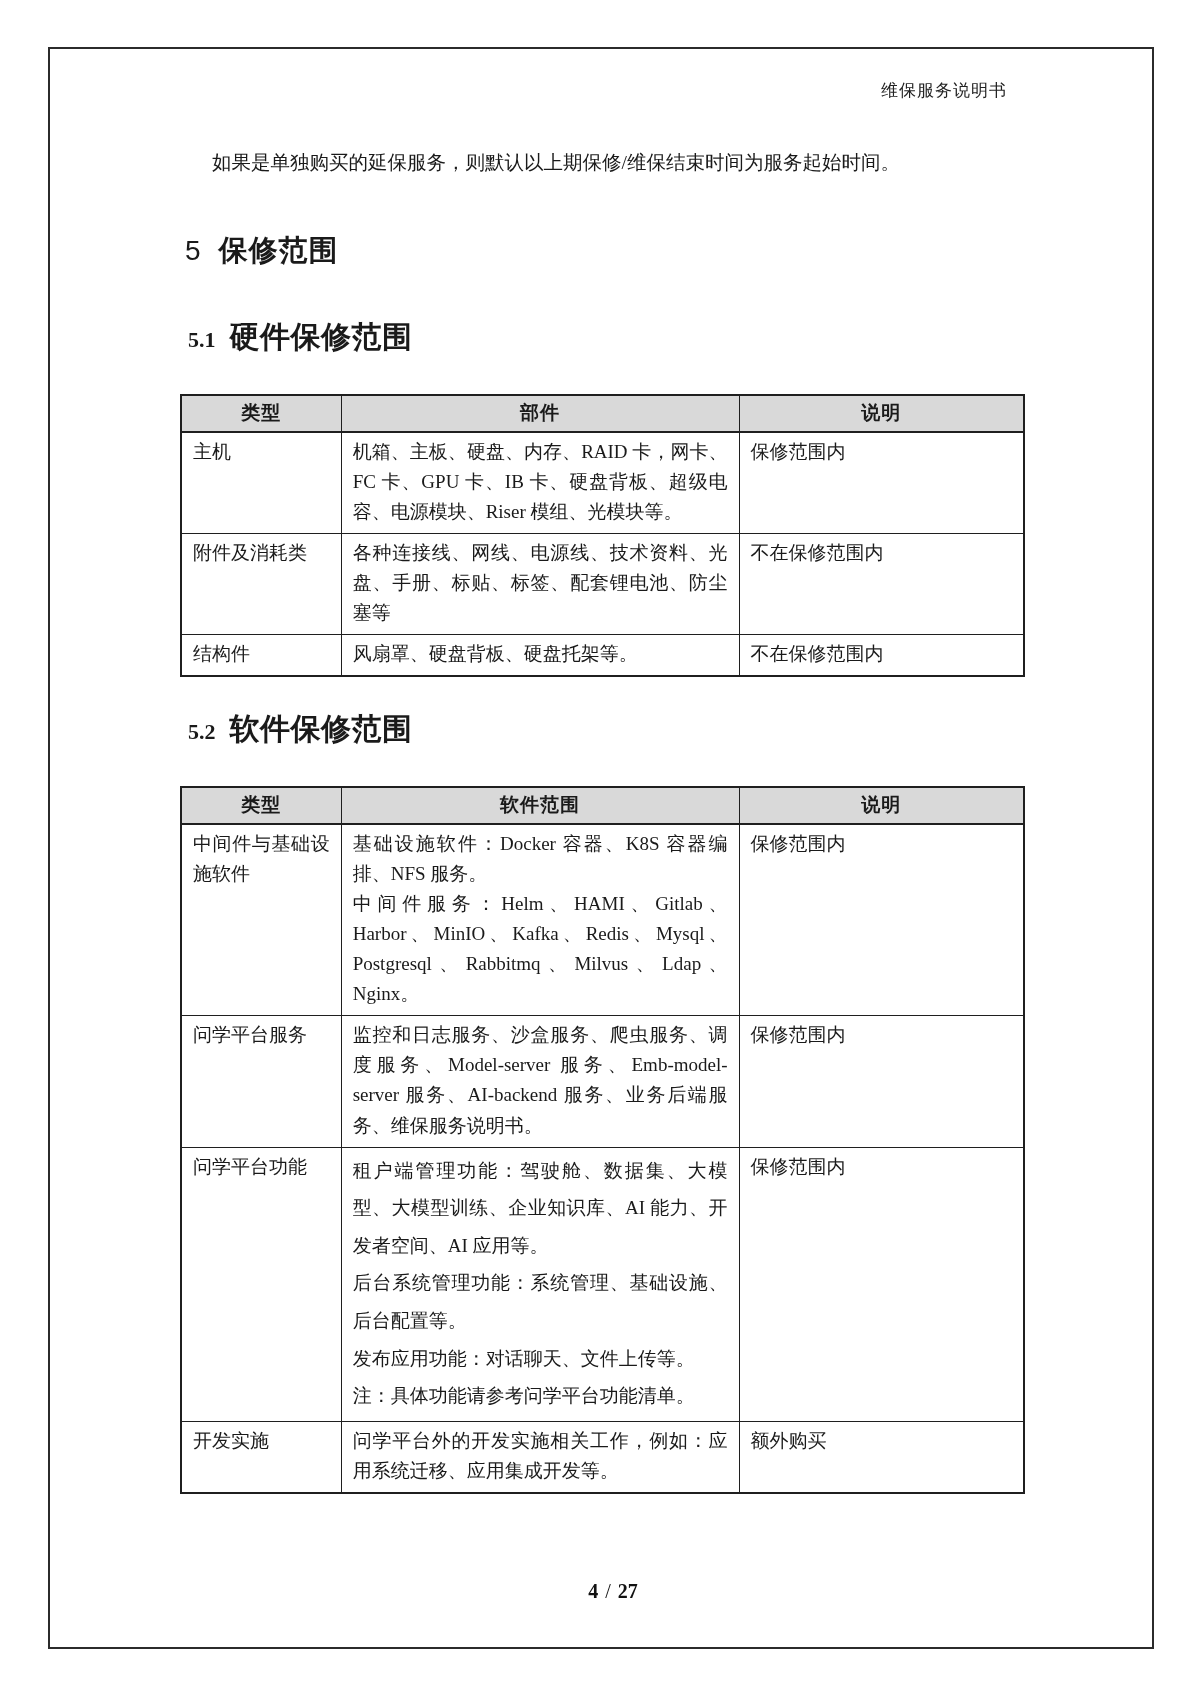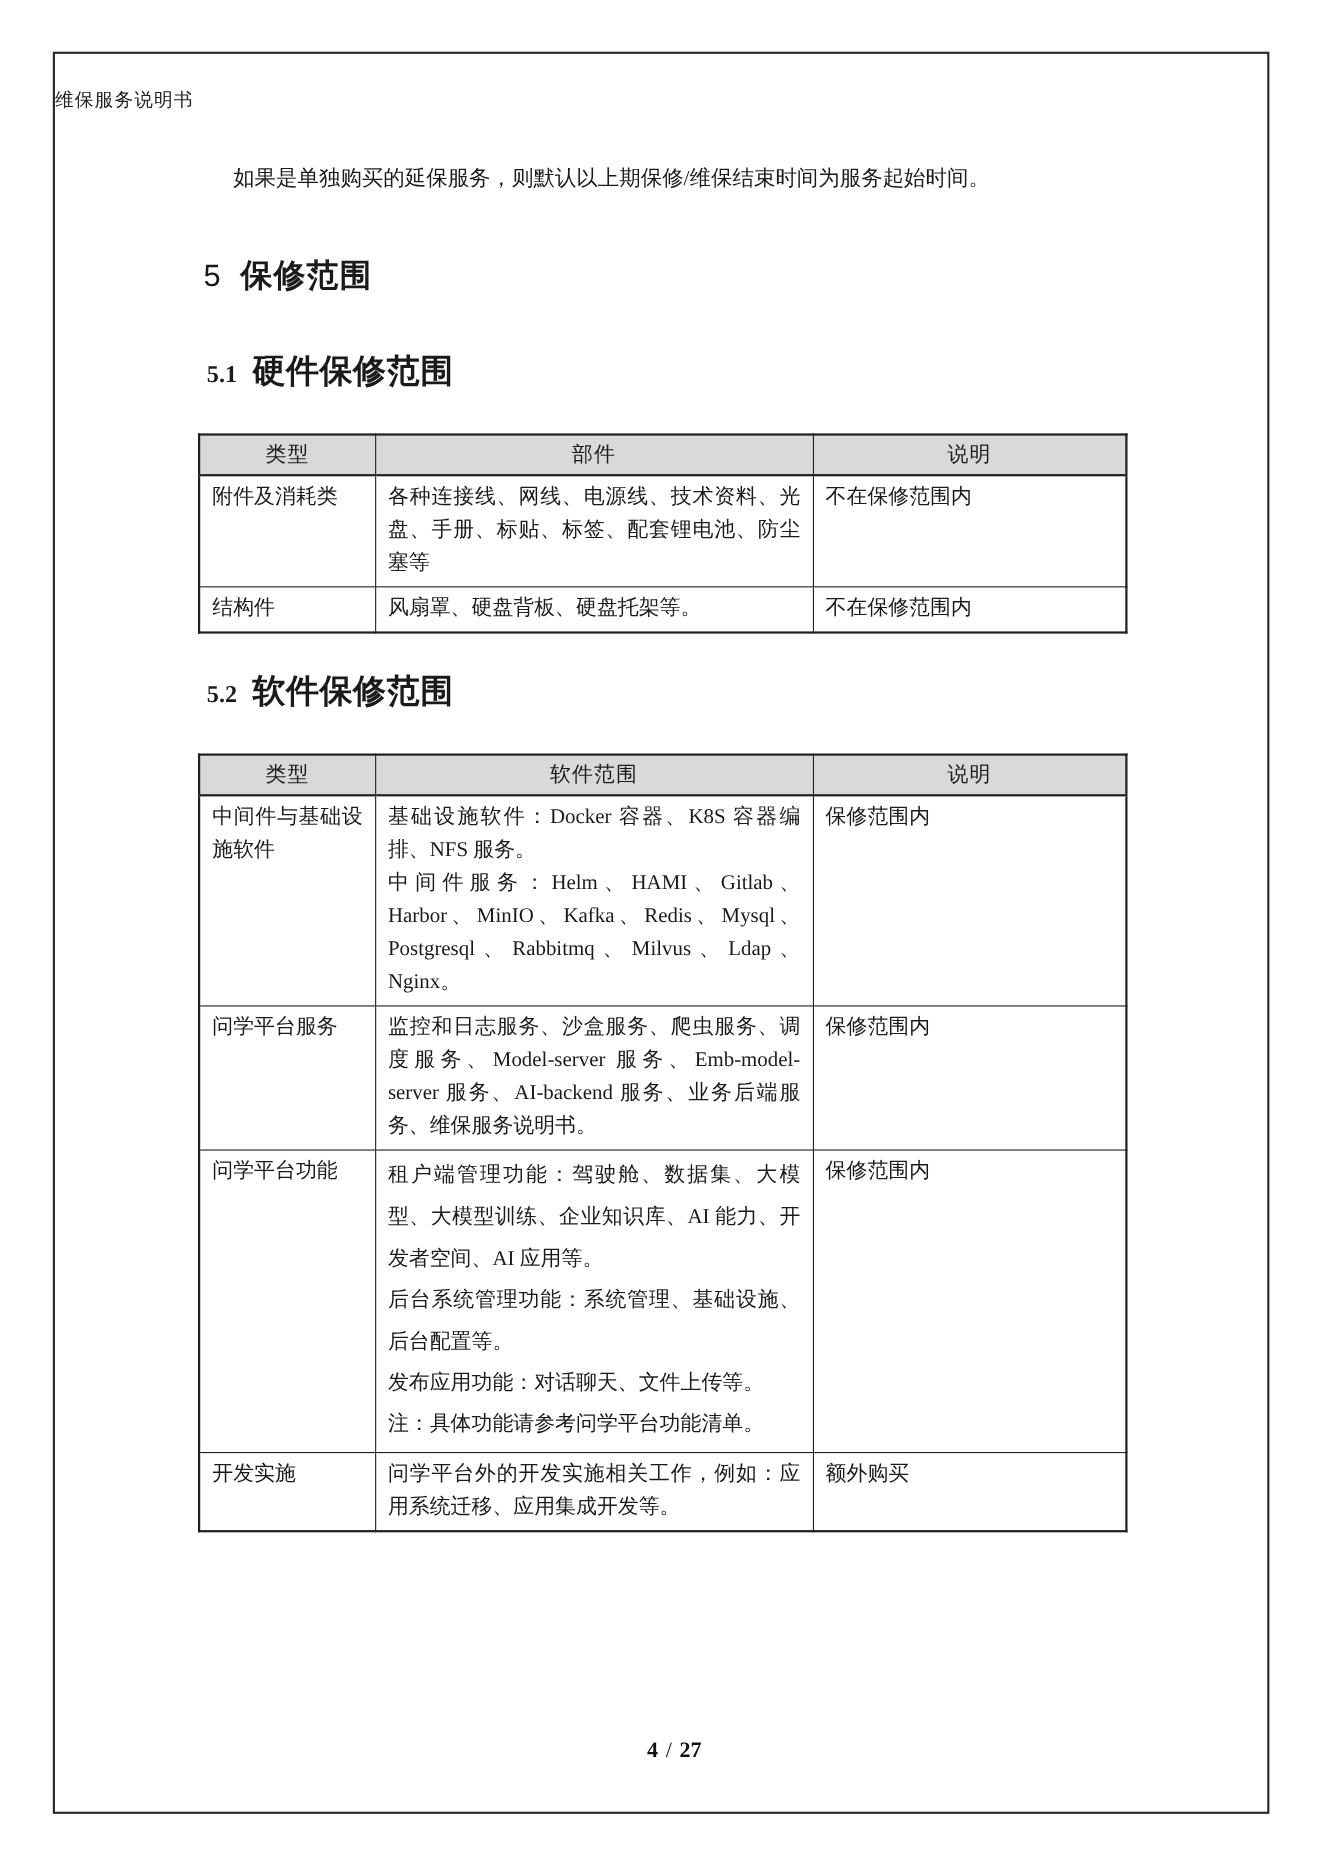--- a/index.html
+++ b/index.html
@@ -12,20 +12,21 @@
   }
   .page-border {
     position: absolute;
     left: 48px; top: 47px;
     width: 1106px; height: 1602px;
     border: 2px solid #2b2b2b;
     background: #ffffff;
   }
   .doc-header {
     margin: 30px 145px 0 0;
+    text-align: right;
     font-size: 17px;
     letter-spacing: 1px;
     color: #222;
   }
   .content {
     margin-left: 122px;
     width: 854px;
   }
   .intro {
     margin-top: 46px;
@@ -70,21 +71,21 @@
     width: 845px;
     border-collapse: collapse;
     border: 2px solid #1f1f1f;
     table-layout: fixed;
   }
   table.wtable th {
     background: #d9d9d9;
     border: 1px solid #1f1f1f;
     border-bottom: 2px solid #1f1f1f;
     font-family: "Liberation Sans", "DejaVu Sans", sans-serif;
-    font-size: 19px; font-weight: 400;
+    font-size: 19px; font-weight: 700;
     letter-spacing: 1px;
     padding: 4px 2px 5px 2px;
     text-align: center;
   }
   table.wtable td {
     border: 1px solid #1f1f1f;
     vertical-align: top;
     font-size: 19px;
     line-height: 1.58;
     padding: 4px 11px 6px 11px;
@@ -136,20 +137,25 @@
         </colgroup>
       <thead>
         <tr>
           <th>类型</th>
           <th>部件</th>
           <th>说明</th>
         </tr>
       </thead>
       <tbody>
         <tr>
+          <td class="c1">主机</td>
+          <td class="c2">机箱、主板、硬盘、内存、RAID 卡，网卡、FC 卡、GPU 卡、IB 卡、硬盘背板、超级电容、电源模块、Riser 模组、光模块等。</td>
+          <td class="c3">保修范围内</td>
+        </tr>
+        <tr>
           <td class="c1">附件及消耗类</td>
           <td class="c2">各种连接线、网线、电源线、技术资料、光盘、手册、标贴、标签、配套锂电池、防尘塞等</td>
           <td class="c3">不在保修范围内</td>
         </tr>
         <tr>
           <td class="c1">结构件</td>
           <td class="c2">风扇罩、硬盘背板、硬盘托架等。</td>
           <td class="c3">不在保修范围内</td>
         </tr>
       </tbody>

